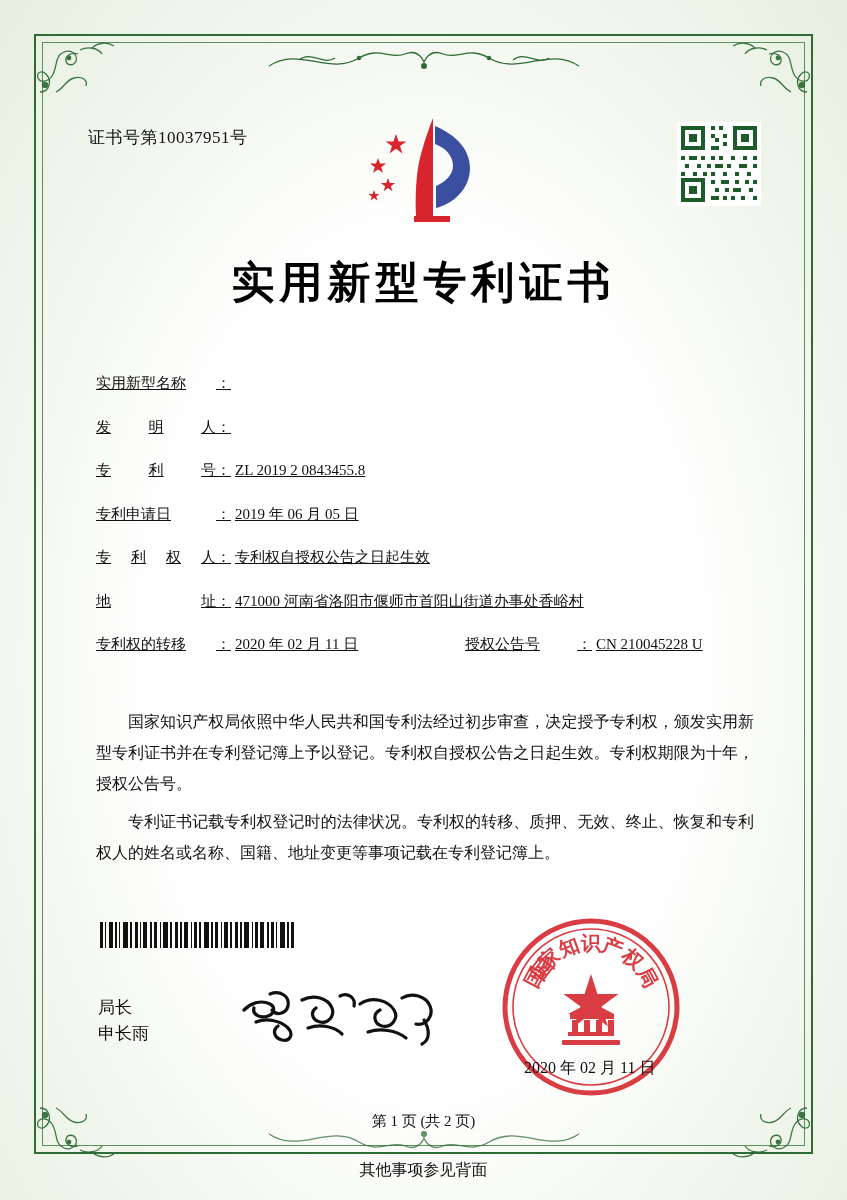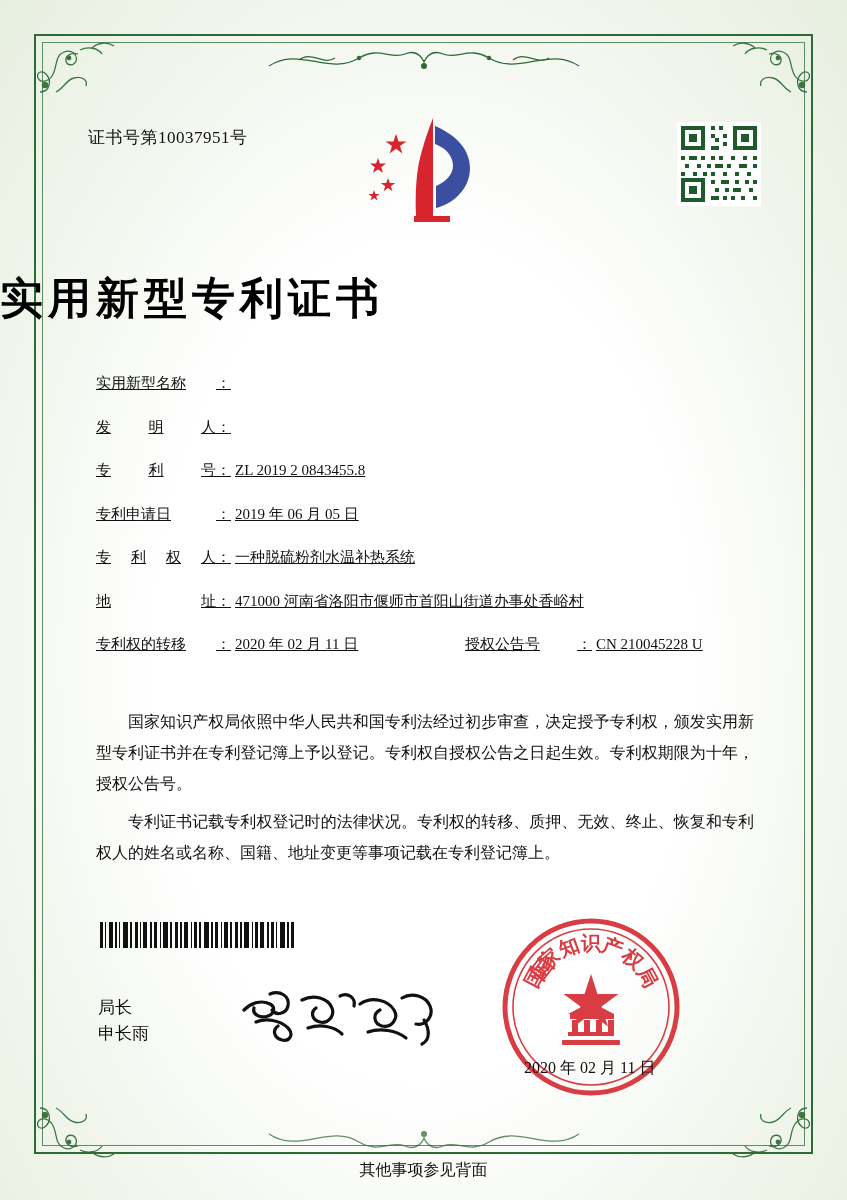--- a/index.html
+++ b/index.html
@@ -106,27 +106,26 @@
     width: 84px;
     height: 84px;
   }
   .qr svg { width: 100%; height: 100%; display: block; }
 
   .title {
     position: absolute;
     left: 0;
     right: 0;
     top: 254px;
-    text-align: left;
+    text-align: center;
     font-size: 43px;
     font-weight: bold;
     letter-spacing: 5px;
     color: #000;
     font-family: Liberation Mono, monospace;
-    margin-top: 16px;
   }
 
   
   .fields {
     position: absolute;
     left: 96px;
     top: 372px;
     width: 660px;
     font-size: 15px;
     color: #111;
@@ -428,21 +427,21 @@
     </div>
 
     <div class="field-row">
       <span class="field-label spread">
         <span>专</span>
         <span>利</span>
         <span>权</span>
         <span>人</span>
       </span>
       <span class="field-colon">：</span>
-      <span class="field-value">一种脱硫粉剂水温补热系统</span>
+      <span class="field-value">专利权自授权公告之日起生效</span>
     </div>
 
     <div class="field-row">
       <span class="field-label spread">
         <span>地</span>
         <span>址</span>
       </span>
       <span class="field-colon">：</span>
       <span class="field-value">471000 河南省洛阳市偃师市首阳山街道办事处香峪村</span>
     </div>
@@ -592,15 +591,16 @@
           <rect x="108" y="104" width="6" height="12"></rect>
           <rect x="70" y="98" width="44" height="5"></rect>
           <polygon points="91,86 114,98 68,98"></polygon>
         </g>
       </g>
     </svg>
   </div>
 
   <div class="seal-date">2020 年 02 月 11 日</div>
 
+  <div class="page-num">第 1 页 (共 2 页)</div>
   <div class="back-note">其他事项参见背面</div>
 
 </div>
 
 </body></html>

